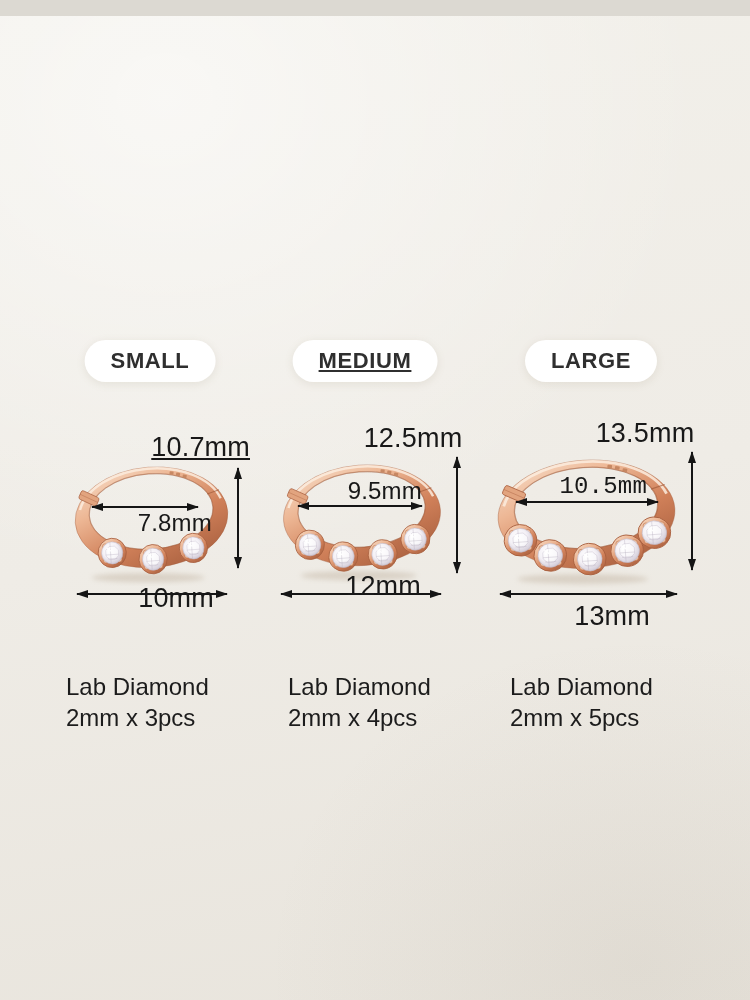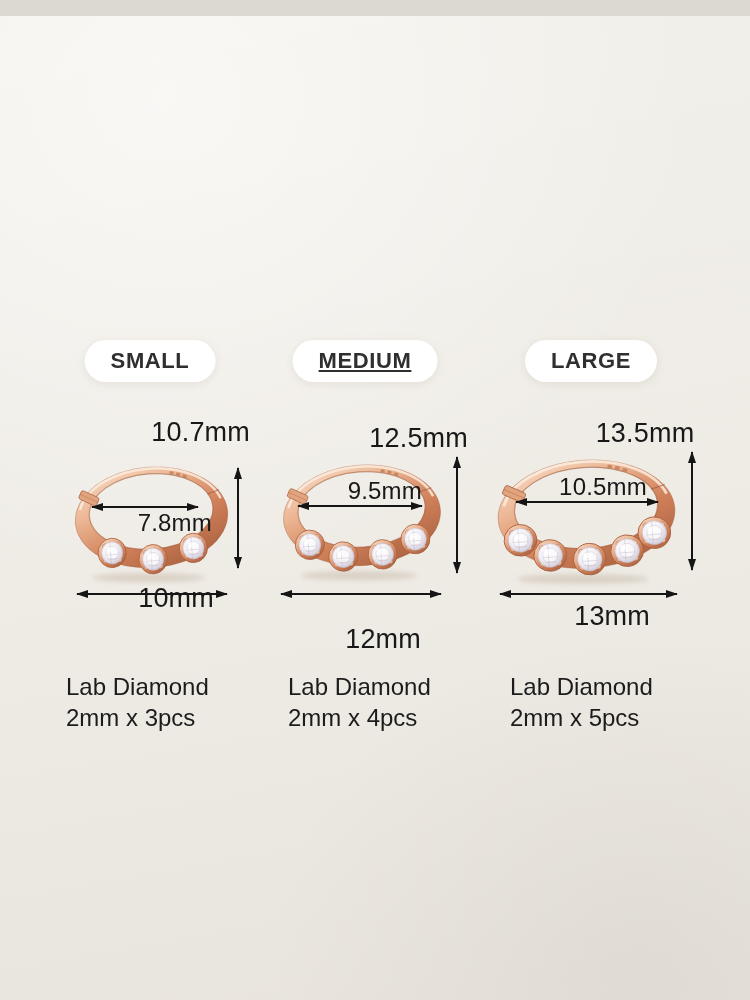--- a/index.html
+++ b/index.html
@@ -44,46 +44,46 @@
   .arrow-v{position:absolute;width:2px;background:#151515;z-index:4;}
   .arrow-v::before,.arrow-v::after{
     content:"";position:absolute;left:-3px;width:0;height:0;
     border-left:4px solid transparent;border-right:4px solid transparent;
   }
   .arrow-v::before{top:-1px;border-bottom:12px solid #151515;}
   .arrow-v::after{bottom:-1px;border-top:12px solid #151515;}
 
   
   #pill-s{left:150px;top:324px;}
-  #hlabel-s{left:140px;top:401px;width:110px;}
+  #hlabel-s{left:140px;top:416px;width:110px;text-decoration:underline;}
   #varrow-s{left:237px;top:452px;height:100px;}
   #svg-s{left:63px;top:436px;width:177px;height:134px;}
   #iarrow-s{left:92px;top:490px;width:106px;}
   #ilabel-s{left:92px;top:493px;width:120px;}
   #barrow-s{left:77px;top:577px;width:150px;}
   #blabel-s{left:94px;top:567px;width:120px;}
   #desc-s{left:66px;top:655px;width:160px;}
 
   
   #pill-m{left:365px;top:324px;text-decoration:underline;}
-  #hlabel-m{left:358px;top:407px;width:110px;}
+  #hlabel-m{left:358px;top:407px;width:110px;text-align:center;}
   #varrow-m{left:456px;top:441px;height:116px;}
   #svg-m{left:271px;top:434px;width:182px;height:134px;}
   #ilabel-m{left:302px;top:461px;width:120px;}
   #iarrow-m{left:298px;top:489px;width:124px;}
   #barrow-m{left:281px;top:577px;width:160px;}
-  #blabel-m{left:301px;top:608px;width:120px;}
+  #blabel-m{left:301px;top:555px;width:120px;}
   #desc-m{left:288px;top:655px;width:160px;}
 
   
   #pill-l{left:591px;top:324px;}
   #hlabel-l{left:590px;top:402px;width:110px;text-align:center;}
   #varrow-l{left:691px;top:436px;height:118px;}
   #svg-l{left:484px;top:428px;width:205px;height:144px;}
-  #ilabel-l{left:527px;top:457px;width:120px;}
+  #ilabel-l{left:527px;top:457px;width:120px;font-family:Liberation Mono, monospace;}
   #iarrow-l{left:516px;top:485px;width:142px;}
   #barrow-l{left:500px;top:577px;width:177px;}
   #blabel-l{left:530px;top:585px;width:120px;}
   #desc-l{left:510px;top:655px;width:160px;}
 </style>
 </head>
 <body>
 
 <div id="stage">
 

